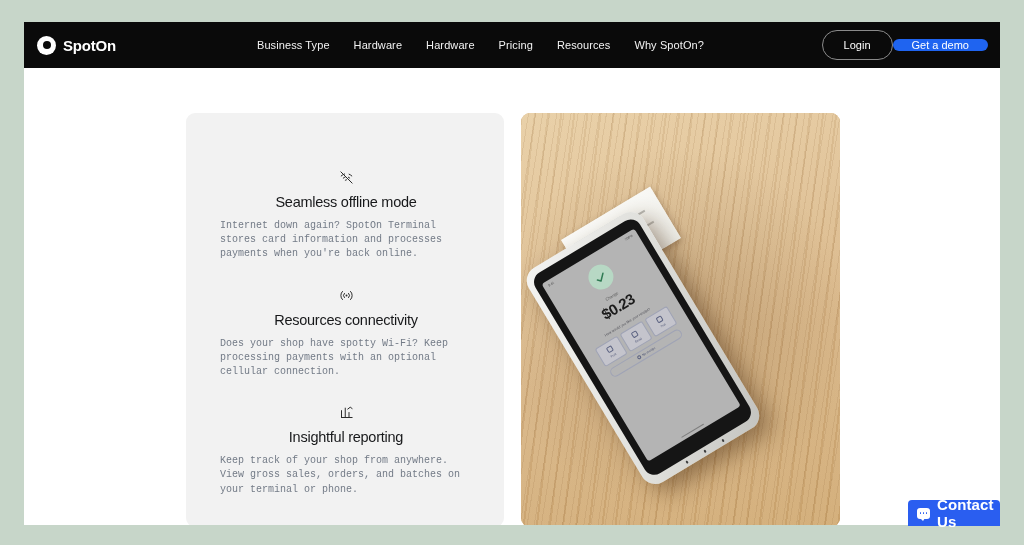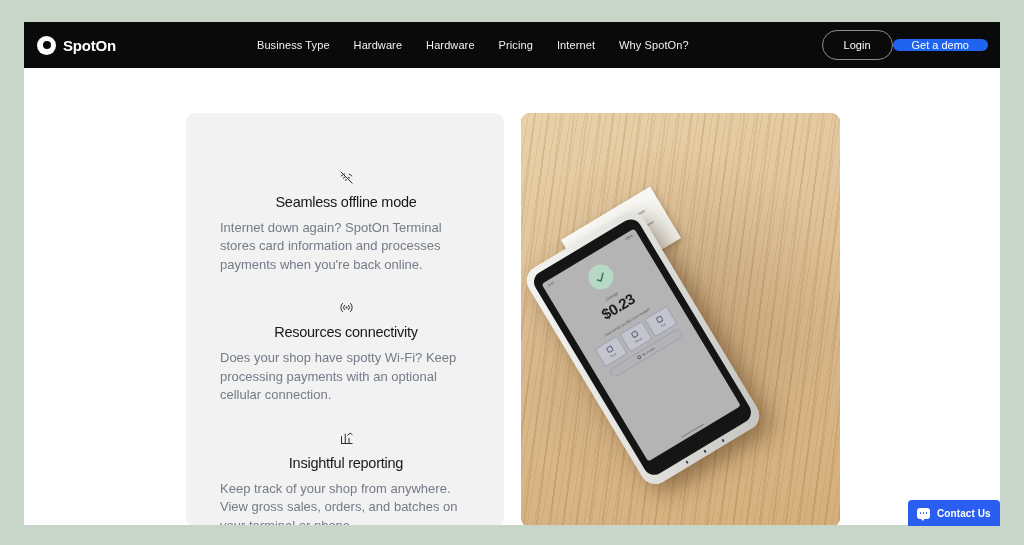--- a/index.html
+++ b/index.html
@@ -110,24 +110,25 @@
     display: flex; align-items: center; justify-content: center;
     color: #2b2b2b;
   }
   .feature-icon svg { display: block; }
   .feature-title {
     font-size: 14.5px;
     color: #17181a;
     letter-spacing: -0.25px;
   }
   .feature-desc {
-    font-size: 13px;
+    font-size: 10px;
     line-height: 1.42;
     color: #737b87;
     max-width: 250px;
+    font-family: Liberation Mono, monospace;
   }
 
   
   .photo-card {
     width: 319px;
     height: 414px;
     border-radius: 9px;
     overflow: hidden;
     position: relative;
     background: #d9b886;
@@ -278,21 +279,21 @@
     position: absolute; bottom: -2.5px; left: 3px;
     border-left: 3px solid transparent;
     border-right: 2px solid transparent;
     border-top: 3px solid #ffffff;
   }
   .chat-dot {
     width: 1.6px; height: 1.6px; border-radius: 50%;
     background: #2a5ef0;
   }
   .chat-label {
-    color: #ffffff; font-size: 10px; font-weight: 700;
+    color: #ffffff; font-size: 15px; font-weight: 700;
     letter-spacing: 0.1px;
   }
 </style>
 </head>
 <body>
 
 <div class="page">
 
   <nav class="navbar">
 
@@ -301,21 +302,21 @@
         <span class="brand-mark-inner"></span>
       </span>
       <span class="brand-name">SpotOn</span>
     </div>
 
     <div class="navlinks">
       <span class="navlink">Business Type</span>
       <span class="navlink">Hardware</span>
       <span class="navlink">Hardware</span>
       <span class="navlink">Pricing</span>
-      <span class="navlink">Internet</span>
+      <span class="navlink">Resources</span>
       <span class="navlink">Why SpotOn?</span>
     </div>
 
     <div class="nav-actions">
       <button class="btn-login">Login</button>
       <button class="btn-demo">Get a demo</button>
     </div>
   </nav>
 
   <div class="content">

